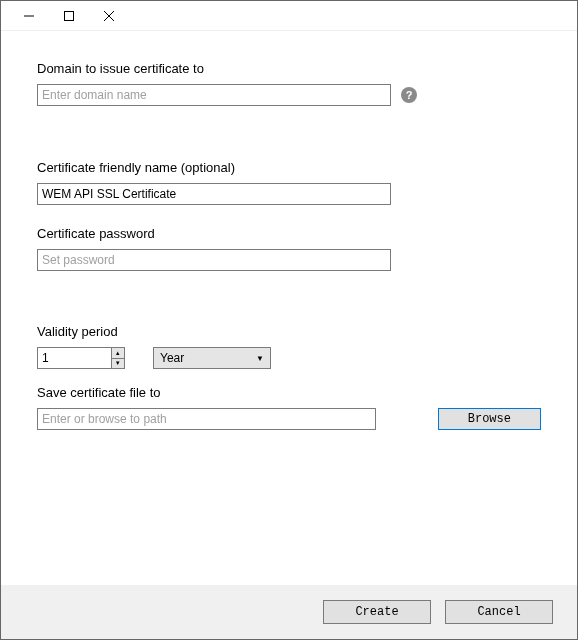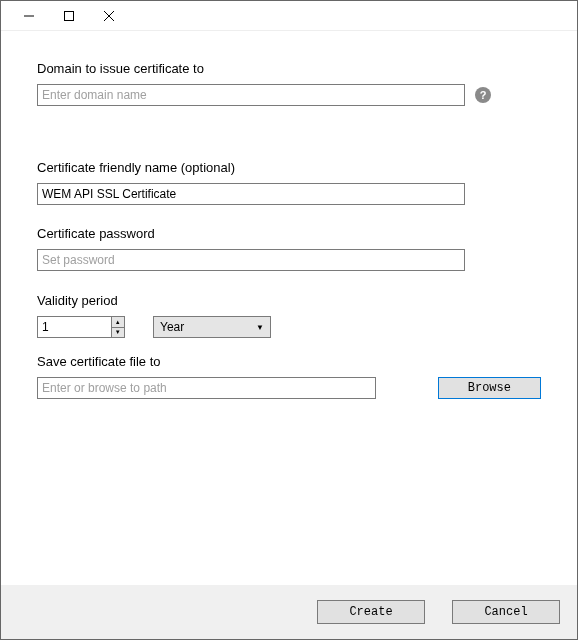--- a/index.html
+++ b/index.html
@@ -46,21 +46,21 @@
     }
     .field-group { margin-bottom: 28px; }
     .field-group.validity { margin-bottom: 16px; }
     .field-label {
       font-size: 13px;
       color: #000;
       margin-bottom: 8px;
       display: block;
     }
     .text-input {
-      width: 428px;
+      width: 354px;
       height: 22px;
       border: 1px solid #7a7a7a;
       padding: 0 4px;
       font-family: inherit;
       font-size: 12px;
       color: #000;
     }
     .text-input::placeholder { color: #a0a0a0; }
     .domain-row, .save-row { display: flex; align-items: center; gap: 10px; }
     .help-icon {
@@ -137,27 +137,27 @@
     .btn.primary-outline {
       border: 1.5px solid #0078d7;
     }
     .browse-gap { width: 44px; }
     .footer {
       height: 54px;
       background: #f0f0f0;
       display: flex;
       align-items: center;
       justify-content: flex-end;
-      gap: 27px;
-      padding: 0 17px;
+      gap: 14px;
+      padding: 0 24px;
     }
     .footer .btn { width: 108px; height: 24px; }
     .domain-group { margin-top: 10px; margin-bottom: 54px; }
     .friendly-group { margin-bottom: 21px; }
-    .password-group { margin-bottom: 22px; }
+    .password-group { margin-bottom: 53px; }
   </style>
 </head>
 <body>
 
 <div class="titlebar">
   <div class="titlebar-buttons">
     <div class="titlebar-btn">
       <svg viewBox="0 0 10 10">
           <line x1="0" y1="5" x2="10" y2="5" stroke="#000" stroke-width="1"></line>
         </svg>

